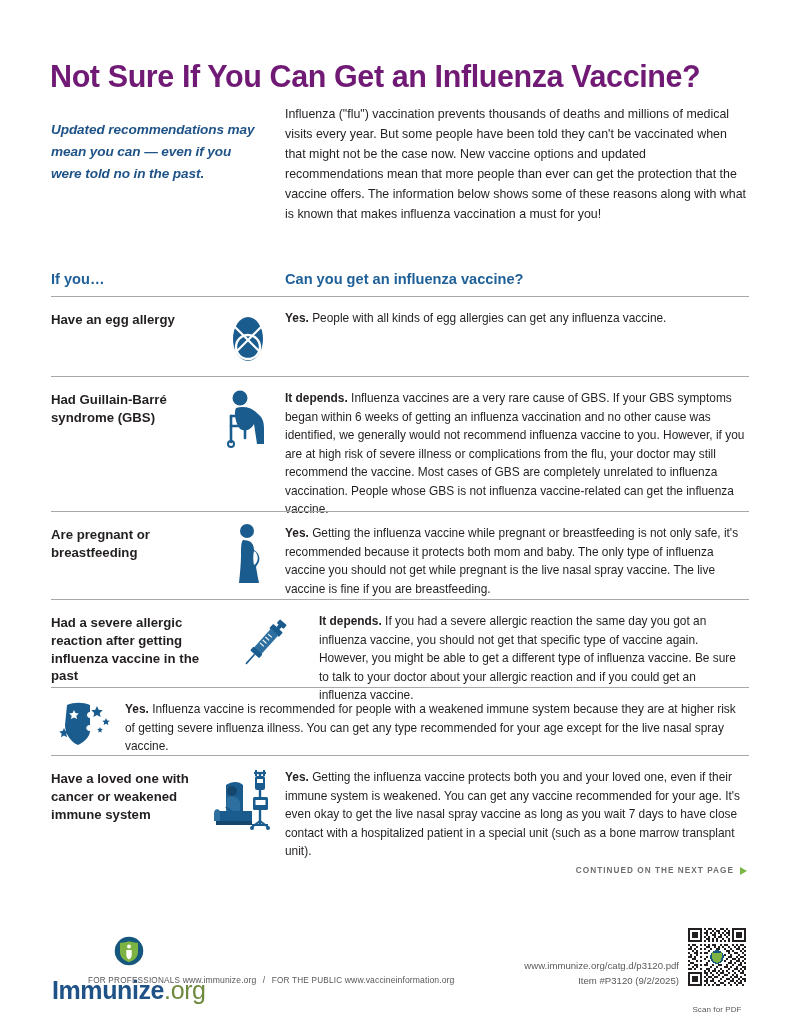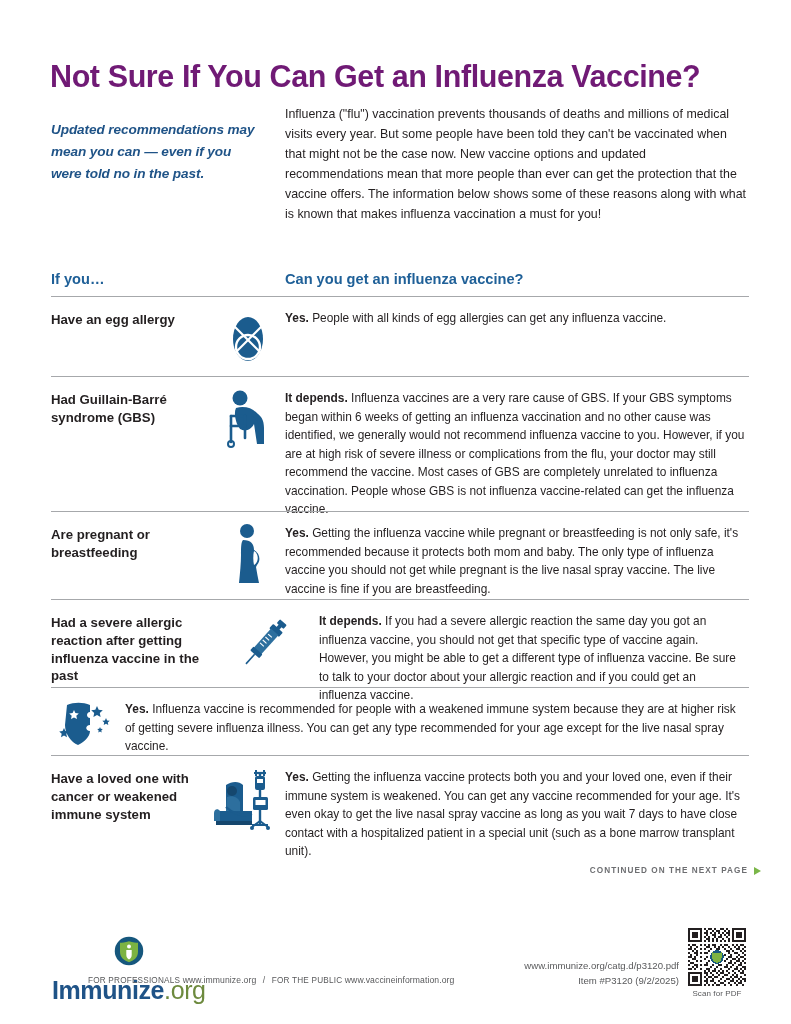--- a/index.html
+++ b/index.html
@@ -115,21 +115,21 @@
   .row-egg        { height: 80px; }
   .row-gbs        { height: 135px; }
   .row-pregnant   { height: 88px; }
   .row-allergic   { height: 88px; gap: 17px; }
   .row-immune     { height: 68px; }
   .row-lovedone   { height: 104px; }
 
   
   .continued {
     position: absolute;
-    right: 30px;
+    right: 44px;
     top: 866px;
     font-size: 8.2px;
     letter-spacing: 1.05px;
     color: #6d6e71;
     font-weight: bold;
     display: flex;
     align-items: center;
     gap: 6px;
   }
   .continued .arrow {
@@ -187,21 +187,21 @@
     position: absolute;
     right: 43px;
     top: 928px;
     width: 62px;
     text-align: center;
   }
   .qr-img { width: 58px; height: 58px; display: block; margin: 0 auto; }
   .qr-cap {
     font-size: 8px;
     color: #58595b;
-    margin-top: 3px;
+    margin-top: 19px;
     letter-spacing: 0.1px;
   }
 </style>
 </head>
 <body>
 
 <div class="page">
 
   <h1 class="title">Not Sure If You Can Get an Influenza Vaccine?</h1>
 

